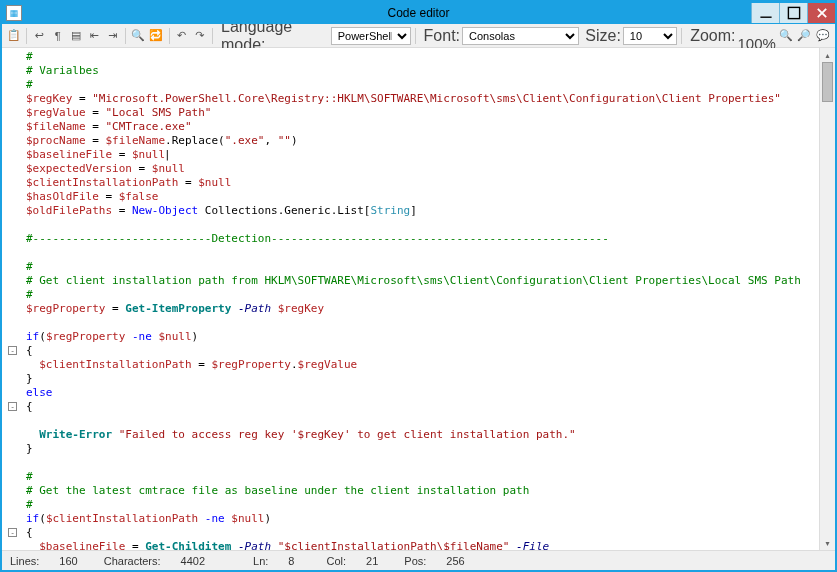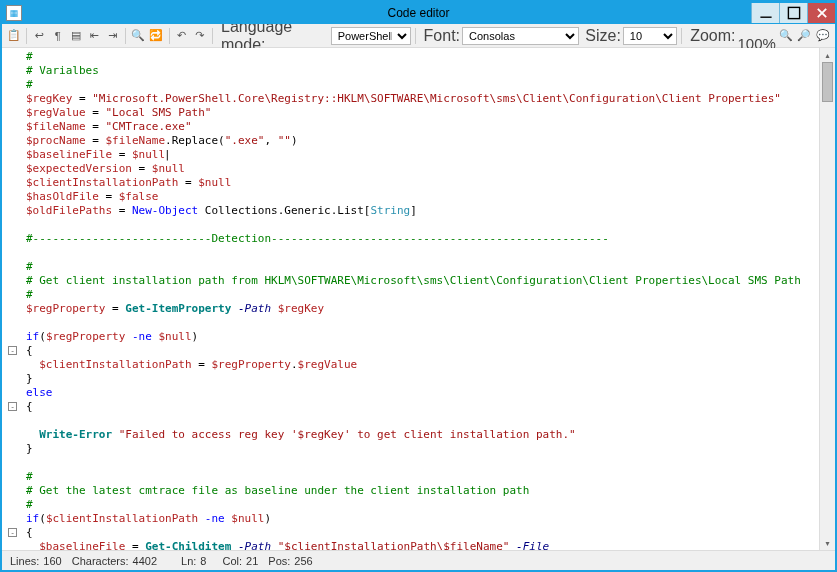--- a/index.html
+++ b/index.html
@@ -18,21 +18,21 @@
 .tb-label { font-size: 16px; color: #444; margin-left: 4px; }
 .tb-select { height: 18px; font-size: 11px; border: 1px solid #bbb; background: #fff; padding: 0 2px; }
 .tb-text { font-size: 15px; color: #444; margin-top: 15px; }
 .editor-wrap { flex: 1; display: flex; position: relative; overflow: hidden; background: #fff; }
 .gutter { width: 20px; background: #fff; border-right: none; position: relative; }
 .code { flex: 1; font-family: Consolas, monospace; font-size: 11px; line-height: 14px; padding: 2px 0 2px 4px; white-space: pre; color: #000; overflow: hidden; position: relative; }
 .scrollbar-v { width: 16px; background: #f0f0f0; border-left: 1px solid #ddd; position: relative; }
 .scrollbar-v .thumb { position: absolute; left: 2px; right: 2px; top: 14px; height: 40px; background: #c2c2c2; border: 1px solid #a0a0a0; }
 .scrollbar-v .arrow { position:absolute; left:0; right:0; height:14px; display:flex; align-items:center; justify-content:center; font-size:8px; color:#666; }
 .scrollbar-v .arrow.up { top:0; } .scrollbar-v .arrow.down { bottom:0; }
-.statusbar { height: 20px; background: #f0f0f0; border-top: 1px solid #dcdcdc; display: flex; align-items: center; padding: 0 8px; font-size: 11px; color: #333; gap: 4px; }
+.statusbar { height: 20px; background: #f0f0f0; border-top: 1px solid #dcdcdc; display: flex; align-items: center; padding: 0 8px; font-size: 11px; color: #333; gap: 20px; }
 .fold { position: absolute; left: 6px; width: 9px; height: 9px; border: 1px solid #888; font-size: 8px; line-height: 7px; text-align: center; color: #555; background: #fff; }
 .tok-c { color: #008000; } 
 .tok-v { color: #b22222; } 
 .tok-s { color: #a31515; } 
 .tok-k { color: #0000ff; } 
 .tok-cm { color: #008080; font-weight: bold; } 
 .tok-p { color: #000080; font-style: italic; } 
 .tok-t { color: #2b91af; } 
 .tok-n { color: #000; }
 svg.icon { width: 14px; height: 14px; }
@@ -132,20 +132,20 @@
       <div class="thumb"></div>
       <div class="arrow down">▾</div>
     </div>
   </div>
 
   <div class="statusbar">
     <span>Lines:</span>
     <span>160</span>
     <span style="margin-left:6px">Characters:</span>
     <span>4402</span>
-    <span style="margin-left:20px">Ln:</span>
+    <span style="margin-left:28px">Ln:</span>
     <span>8</span>
     <span style="margin-left:12px">Col:</span>
     <span>21</span>
     <span style="margin-left:6px">Pos:</span>
     <span>256</span>
   </div>
 </div>
 
 </body></html>

